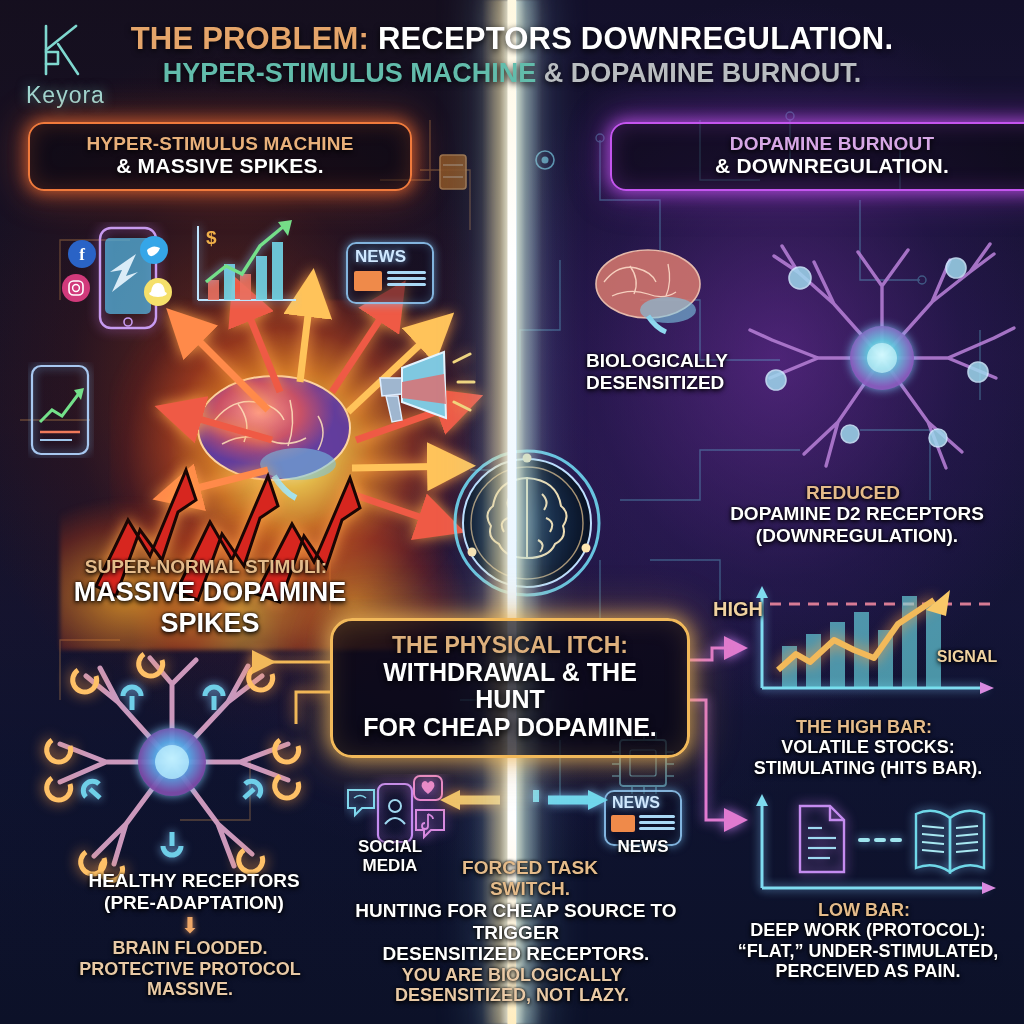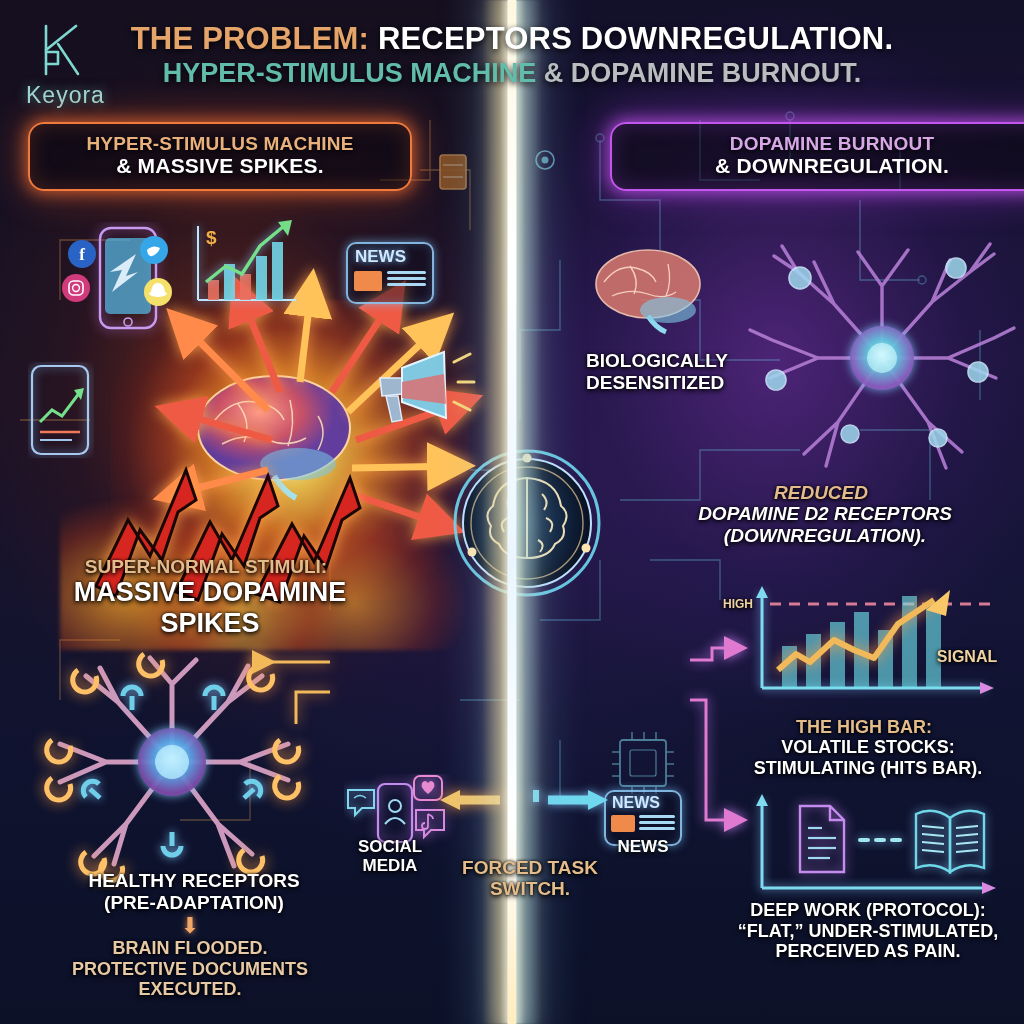--- a/index.html
+++ b/index.html
@@ -118,21 +118,21 @@
   .callout .bdy { font-weight:bold; color:#ffffff; text-shadow:0 2px 5px #000,0 0 3px #000; line-height:1.14;margin-left:8px; }
   .callout .bdy-w { font-weight:bold; color:#e8c9a5; text-shadow:0 2px 5px #000,0 0 3px #000; line-height:1.14; }
 
   #c-supernormal { left:46px; top:556px; width:320px; }
   #c-supernormal .hdr { font-size:19px; }
   #c-supernormal .bdy { font-size:27px; }
 
   #c-biodesens { left:578px; top:350px; width:170px; text-align:left; }
   #c-biodesens .bdy { font-size:19px; }
 
-  #c-reduced { left:668px; top:482px; width:306px;font-style:italic; }
+  #c-reduced { left:700px; top:482px; width:306px; }
   #c-reduced .hdr { font-size:19px; }
   #c-reduced .bdy { font-size:19px; }
 
   #c-healthy { left:58px; top:870px; width:264px; }
   #c-healthy .bdy { font-size:19px; }
   #c-healthy .arrow { font-size:22px; color:#f0a868; line-height:1; margin:2px 0 1px; text-shadow:0 0 6px rgba(240,160,100,.8); }
   #c-healthy .bdy-w { font-size:18px; }
 
   #c-hunting { left:322px; top:900px; width:380px; }
   #c-hunting .bdy { font-size:19px; }
@@ -146,21 +146,21 @@
   #c-lowbar .hdr { font-size:18px; }
   #c-lowbar .bdy { font-size:18px; }
 
   .mini-label {
     position:absolute; font-weight:bold; color:#fff; font-size:17px;
     text-shadow:0 2px 5px #000,0 0 3px #000; text-align:center; line-height:1.1;
   }
   #lbl-social { left:352px; top:838px; width:76px; }
   #lbl-news   { left:610px; top:838px; width:66px; }
   #lbl-forced { left:420px; top:858px; width:220px; color:#e4bb8a; font-size:19px; }
-  #lbl-high   { left:712px; top:598px; width:52px; color:#f0d2a0; font-size:12px; }
+  #lbl-high   { left:712px; top:598px; width:52px; color:#f0d2a0; font-size:20px; }
   #lbl-signal { left:932px; top:648px; width:70px; color:#f0d2a0; font-size:16px; }
 
   
   .connectors { position:absolute; inset:0; pointer-events:none; }
 
   
   .art { position:absolute; pointer-events:none; }
 
   
   #burst {
@@ -641,20 +641,25 @@
 
   <div class="badge" id="badge-left">
     <div class="l1">HYPER-STIMULUS MACHINE</div>
     <div class="l2">&amp; MASSIVE SPIKES.</div>
   </div>
   <div class="badge" id="badge-right">
     <div class="l1">DOPAMINE BURNOUT</div>
     <div class="l2">&amp; DOWNREGULATION.</div>
   </div>
 
+  <div id="center-card">
+    <div class="cl1">THE PHYSICAL ITCH:</div>
+    <div class="cl2">WITHDRAWAL &amp; THE HUNT</div>
+    <div class="cl2">FOR CHEAP DOPAMINE.</div>
+  </div>
 
   <div class="callout" id="c-supernormal">
     <div class="hdr">SUPER-NORMAL STIMULI:</div>
     <div class="bdy">MASSIVE DOPAMINE SPIKES</div>
   </div>
 
   <div class="callout" id="c-biodesens">
     <div class="bdy">BIOLOGICALLY</div>
     <div class="bdy">DESENSITIZED</div>
   </div>
@@ -663,31 +668,38 @@
     <div class="hdr">REDUCED</div>
     <div class="bdy">DOPAMINE D2 RECEPTORS</div>
     <div class="bdy">(DOWNREGULATION).</div>
   </div>
 
   <div class="callout" id="c-healthy">
     <div class="bdy">HEALTHY RECEPTORS</div>
     <div class="bdy">(PRE-ADAPTATION)</div>
     <div class="arrow">⬇</div>
     <div class="bdy-w">BRAIN FLOODED.</div>
-    <div class="bdy-w">PROTECTIVE DOCUMENTS EXECUTED.</div>
-  </div>
-
+    <div class="bdy-w">PROTECTIVE PROTOCOL MASSIVE.</div>
+  </div>
+
+  <div class="callout" id="c-hunting">
+    <div class="bdy">HUNTING FOR CHEAP SOURCE TO TRIGGER</div>
+    <div class="bdy">DESENSITIZED RECEPTORS.</div>
+    <div class="bdy-w">YOU ARE BIOLOGICALLY</div>
+    <div class="bdy-w">DESENSITIZED, NOT LAZY.</div>
+  </div>
 
   <div class="callout" id="c-highbar">
     <div class="hdr">THE HIGH BAR:</div>
     <div class="bdy">VOLATILE STOCKS:</div>
     <div class="bdy">STIMULATING (HITS BAR).</div>
   </div>
 
   <div class="callout" id="c-lowbar">
+    <div class="hdr">LOW BAR:</div>
     <div class="bdy">DEEP WORK (PROTOCOL):</div>
     <div class="bdy">“FLAT,” UNDER-STIMULATED,</div>
     <div class="bdy">PERCEIVED AS PAIN.</div>
   </div>
 
   <div class="mini-label" id="lbl-social">
     <div>SOCIAL</div>
     <div>MEDIA</div>
   </div>
   <div class="mini-label" id="lbl-news">NEWS</div>

